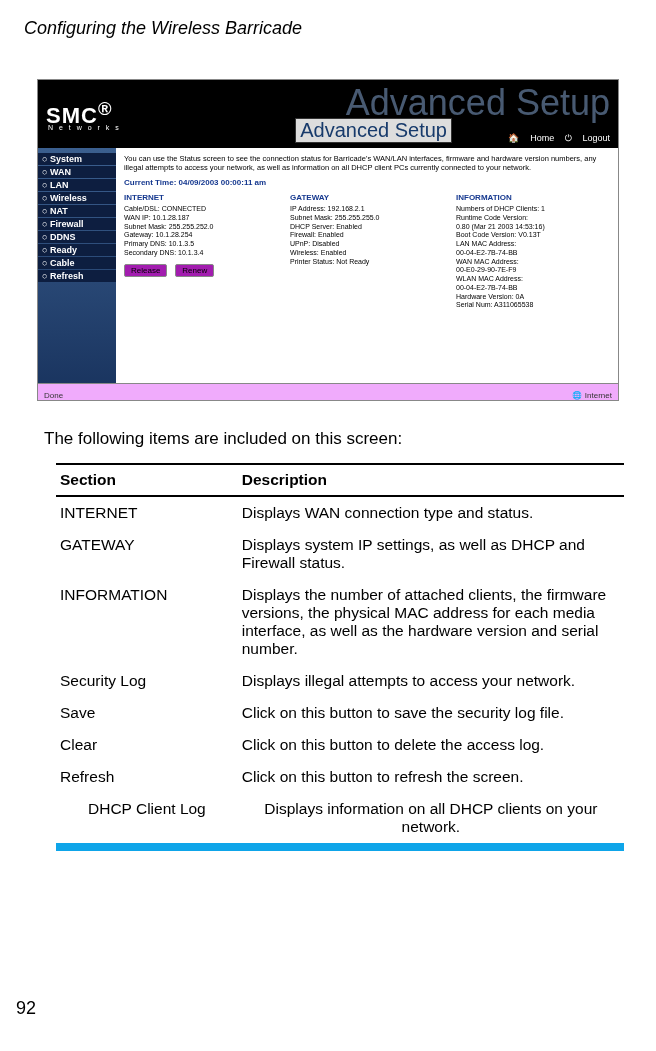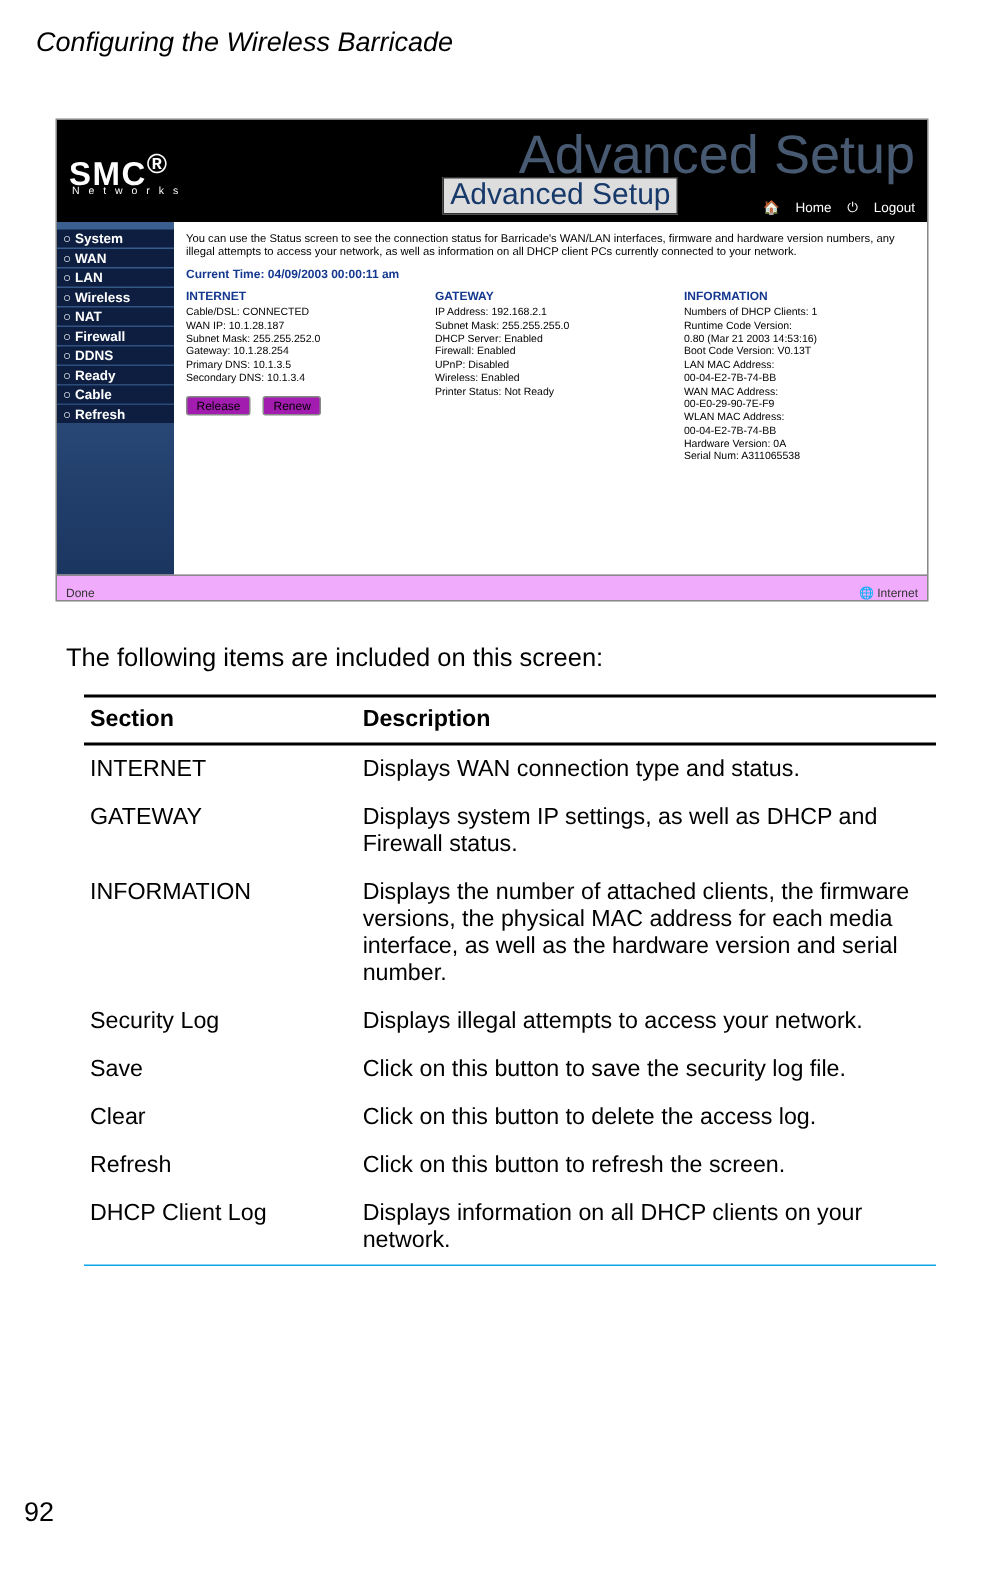--- a/index.html
+++ b/index.html
@@ -123,21 +123,22 @@
     font-weight: bold;
     border-top: 2px solid #000;
     border-bottom: 2px solid #000;
     padding: 6px 4px;
   }
   .def-table tbody td {
     vertical-align: top;
     padding: 7px 4px;
   }
   .def-table tbody tr:last-child td {
-    border-bottom: 1px solid #0ea5e9;
+    border-bottom: 8px solid #0ea5e9;
+    text-align: center;
   }
   .def-table td:first-child { width: 32%; }
   .page-num {
     position: absolute;
     bottom: 32px;
     left: 16px;
     font-size: 18px;
   }
 </style>
 </head>

